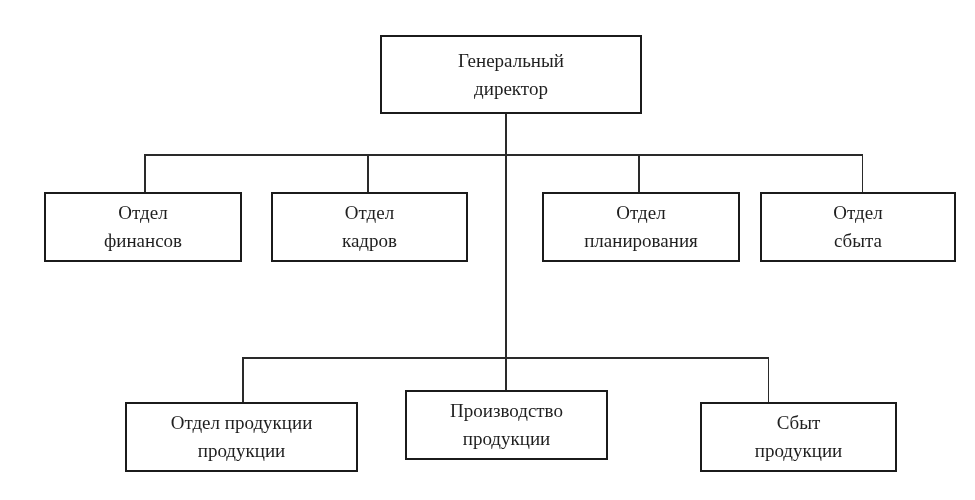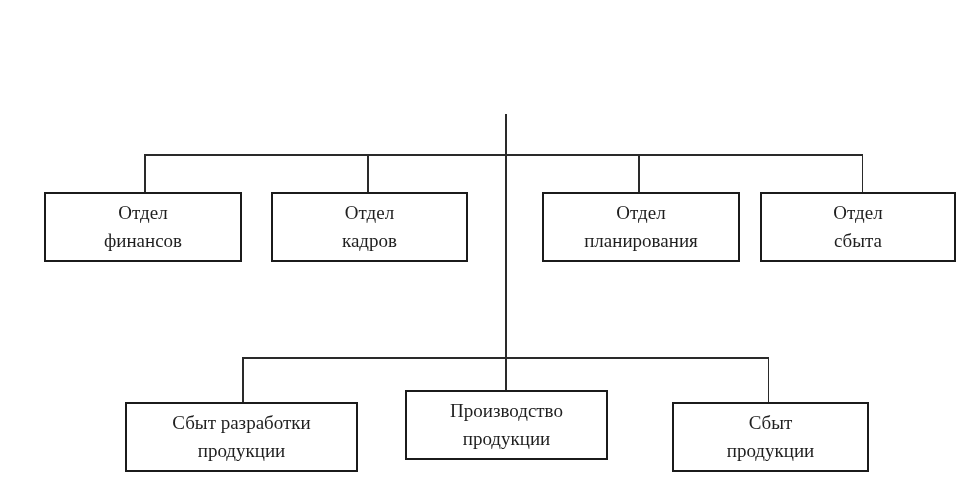--- a/index.html
+++ b/index.html
@@ -46,30 +46,32 @@
   <div class="line h" style="left:144px; top:154px; width:719px;"></div>
   <div class="line v" style="left:144px; top:154px; height:38px;"></div>
   <div class="line v" style="left:367px; top:154px; height:38px;"></div>
   <div class="line v" style="left:638px; top:154px; height:38px;"></div>
   <div class="line v" style="left:861.5px; top:154px; height:38px;"></div>
 
   <div class="line h" style="left:242px; top:357px; width:527px;"></div>
   <div class="line v" style="left:242px; top:357px; height:45px;"></div>
   <div class="line v" style="left:767.5px; top:357px; height:45px;"></div>
 
+  <div class="node" style="left:380px; top:35px; width:262px; height:79px;">Генеральный
+директор</div>
 
   <div class="node" style="left:44px; top:192px; width:198px; height:70px;">Отдел
 финансов</div>
   <div class="node" style="left:271px; top:192px; width:197px; height:70px;">Отдел
 кадров</div>
   <div class="node" style="left:542px; top:192px; width:198px; height:70px;">Отдел
 планирования</div>
   <div class="node" style="left:760px; top:192px; width:196px; height:70px;">Отдел
 сбыта</div>
 
-  <div class="node" style="left:125px; top:402px; width:233px; height:70px;">Сбыт разработки
+  <div class="node" style="left:125px; top:402px; width:233px; height:70px;">Отдел продукции
 продукции</div>
   <div class="node" style="left:405px; top:390px; width:203px; height:70px;">Производство
 продукции</div>
-  <div class="node" style="left:672px; top:402px; width:197px; height:70px;">Сбыт
+  <div class="node" style="left:700px; top:402px; width:197px; height:70px;">Сбыт
 продукции</div>
 
 </div>
 
 </body></html>

